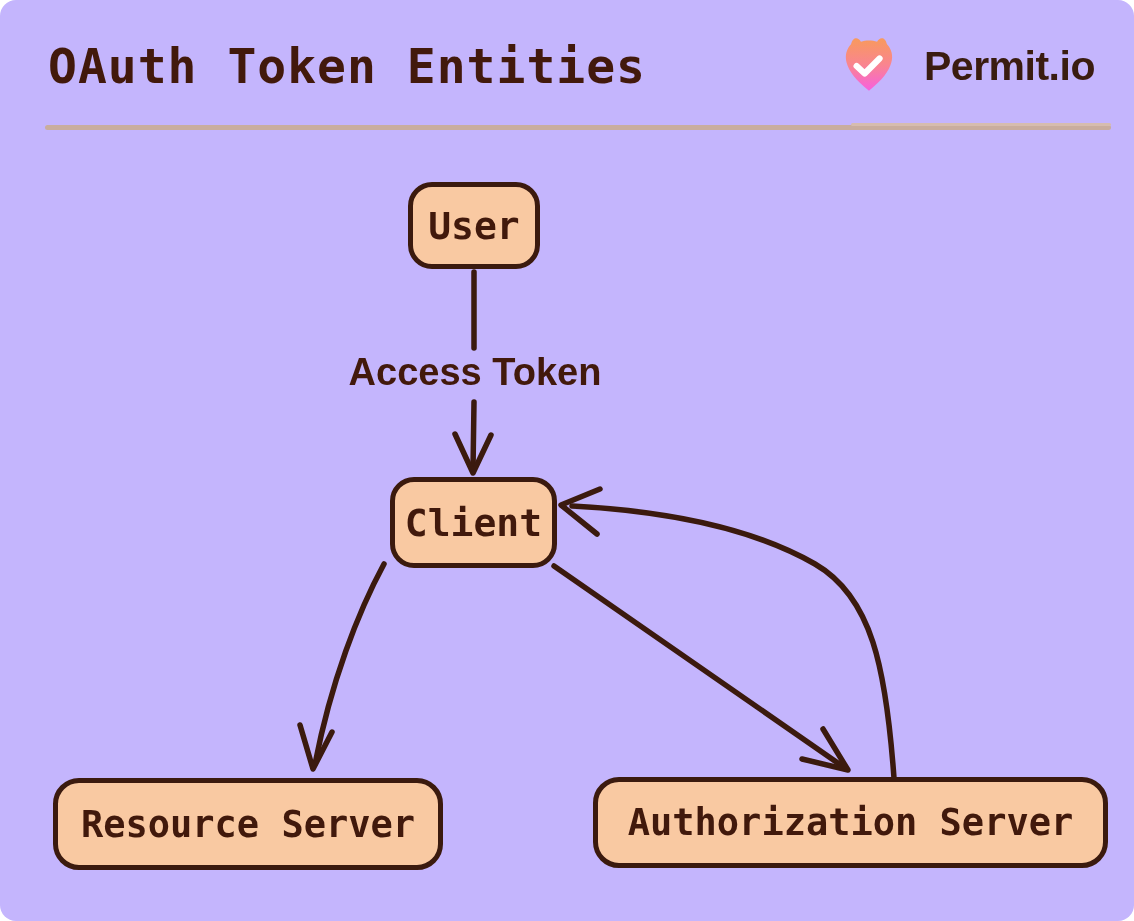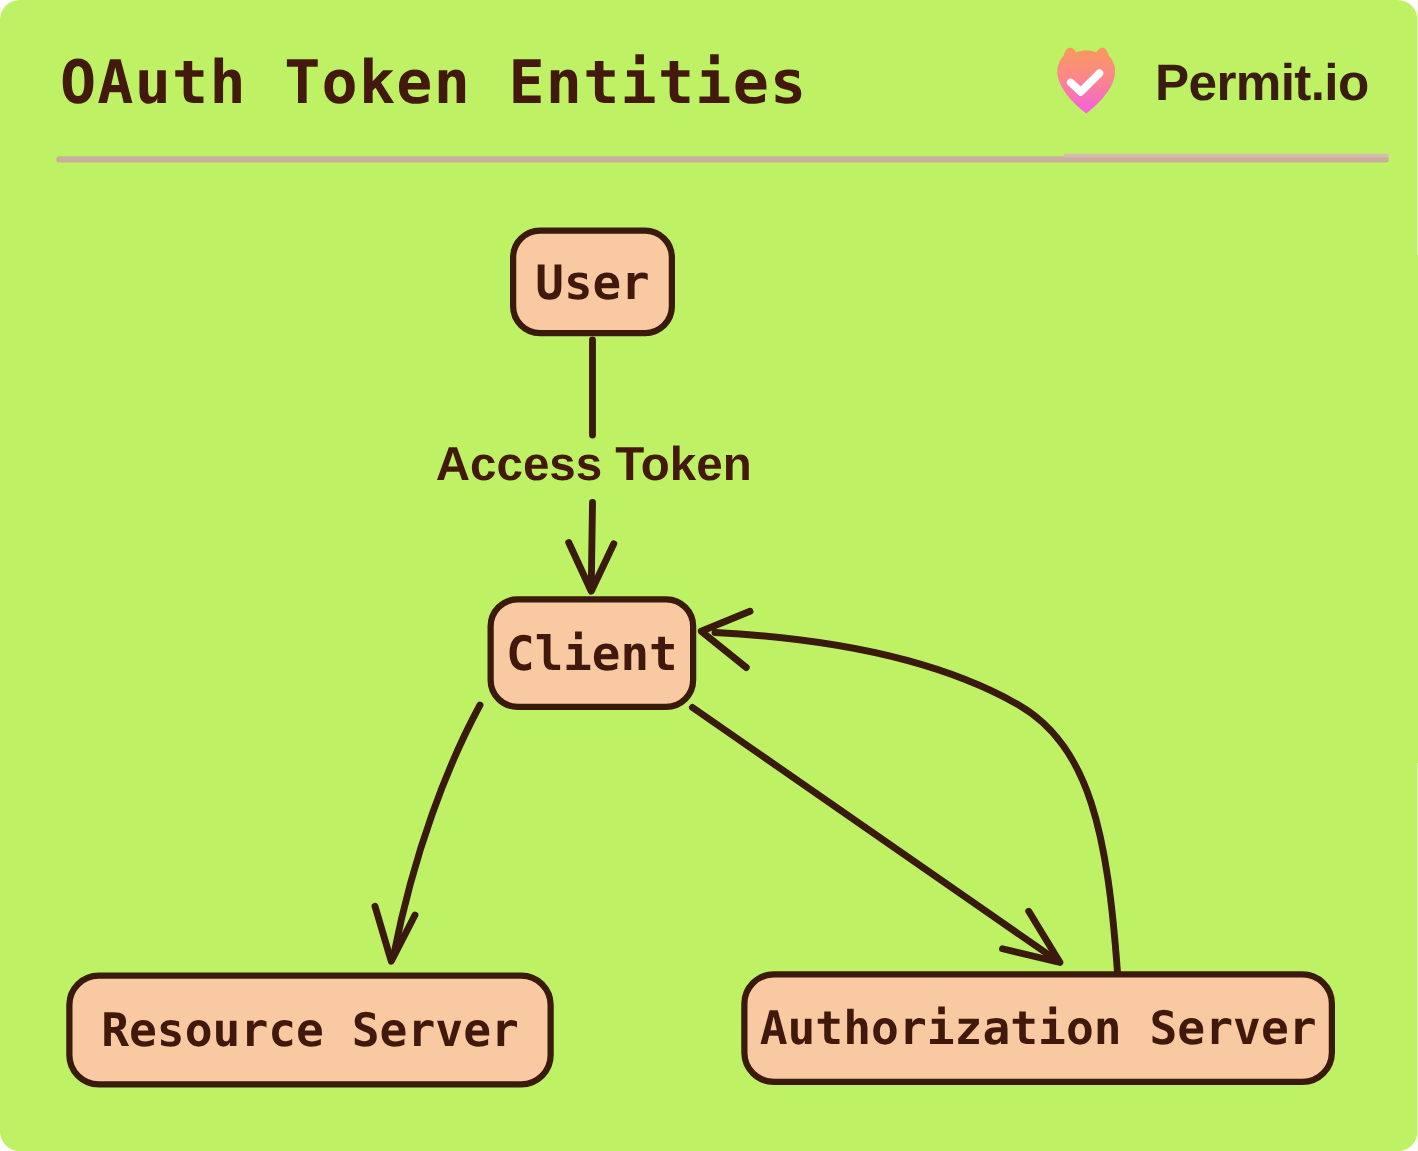--- a/index.html
+++ b/index.html
@@ -5,21 +5,21 @@
   html, body {
     margin: 0;
     padding: 0;
     background: #ffffff;
     font-family: "DejaVu Sans Mono", monospace;
   }
   .canvas {
     position: relative;
     width: 1134px;
     height: 921px;
-    background: #bef264;
+    background: #c4b5fd;
     border-radius: 16px;
     overflow: hidden;
   }
   .page-title {
     position: absolute;
     left: 48px;
     top: 38px;
     margin: 0;
     font-size: 48px;
     font-weight: bold;
@@ -86,21 +86,21 @@
     border-radius: 24px;
     box-sizing: border-box;
     color: #41190c;
     font-weight: bold;
     font-family: "DejaVu Sans Mono", monospace;
     white-space: nowrap;
   }
   .node-user   { left: 408px; top: 182px; width: 132px; height: 87px; font-size: 38px; }
   .node-client { left: 390px; top: 477px; width: 167px; height: 91px; font-size: 38px; }
   .node-resource { left: 53px;  top: 778px; width: 390px; height: 92px; font-size: 37px; border-radius: 26px; }
-  .node-auth     { left: 593px; top: 777px; width: 475px; height: 91px; font-size: 37px; border-radius: 26px; }
+  .node-auth     { left: 593px; top: 777px; width: 515px; height: 91px; font-size: 37px; border-radius: 26px; }
   .edge-label {
     position: absolute;
     left: 330px;
     top: 351px;
     width: 290px;
     text-align: center;
     font-size: 38px;
     font-weight: bold;
     color: #42190c;
     font-family: Liberation Sans, sans-serif;

